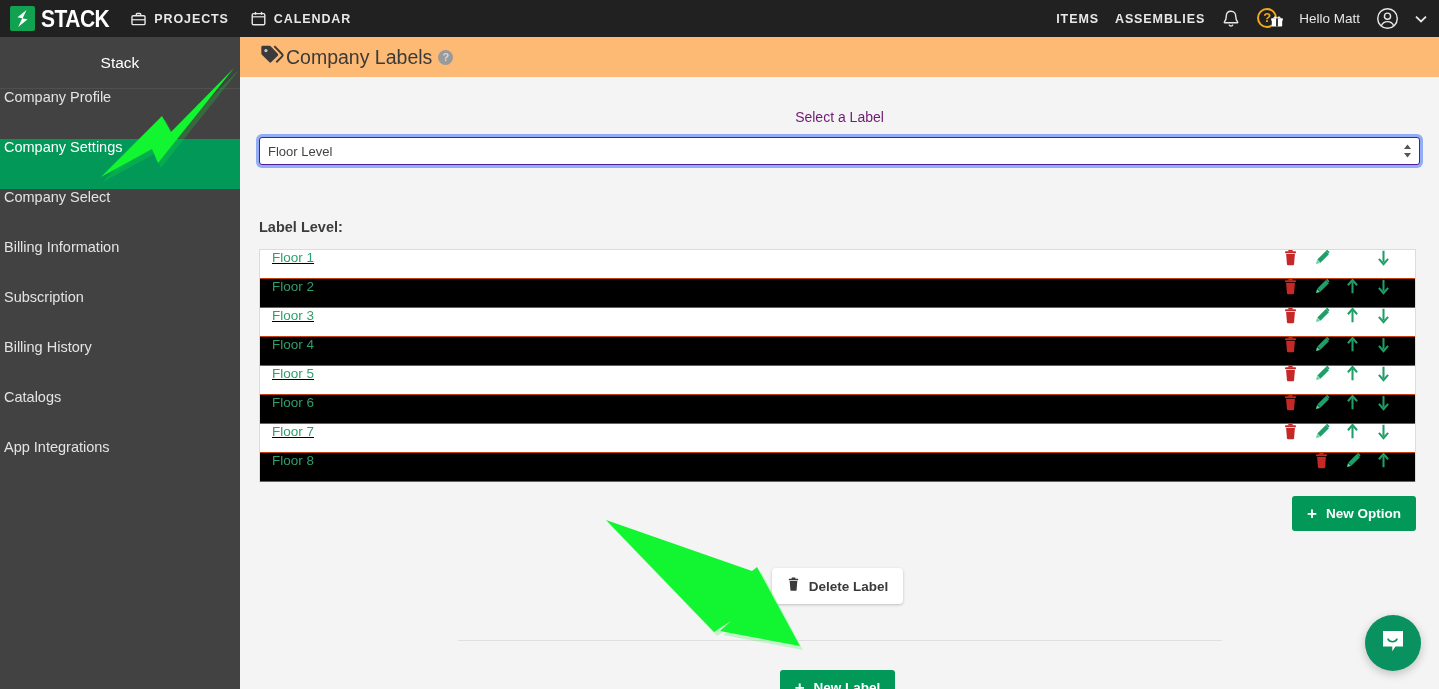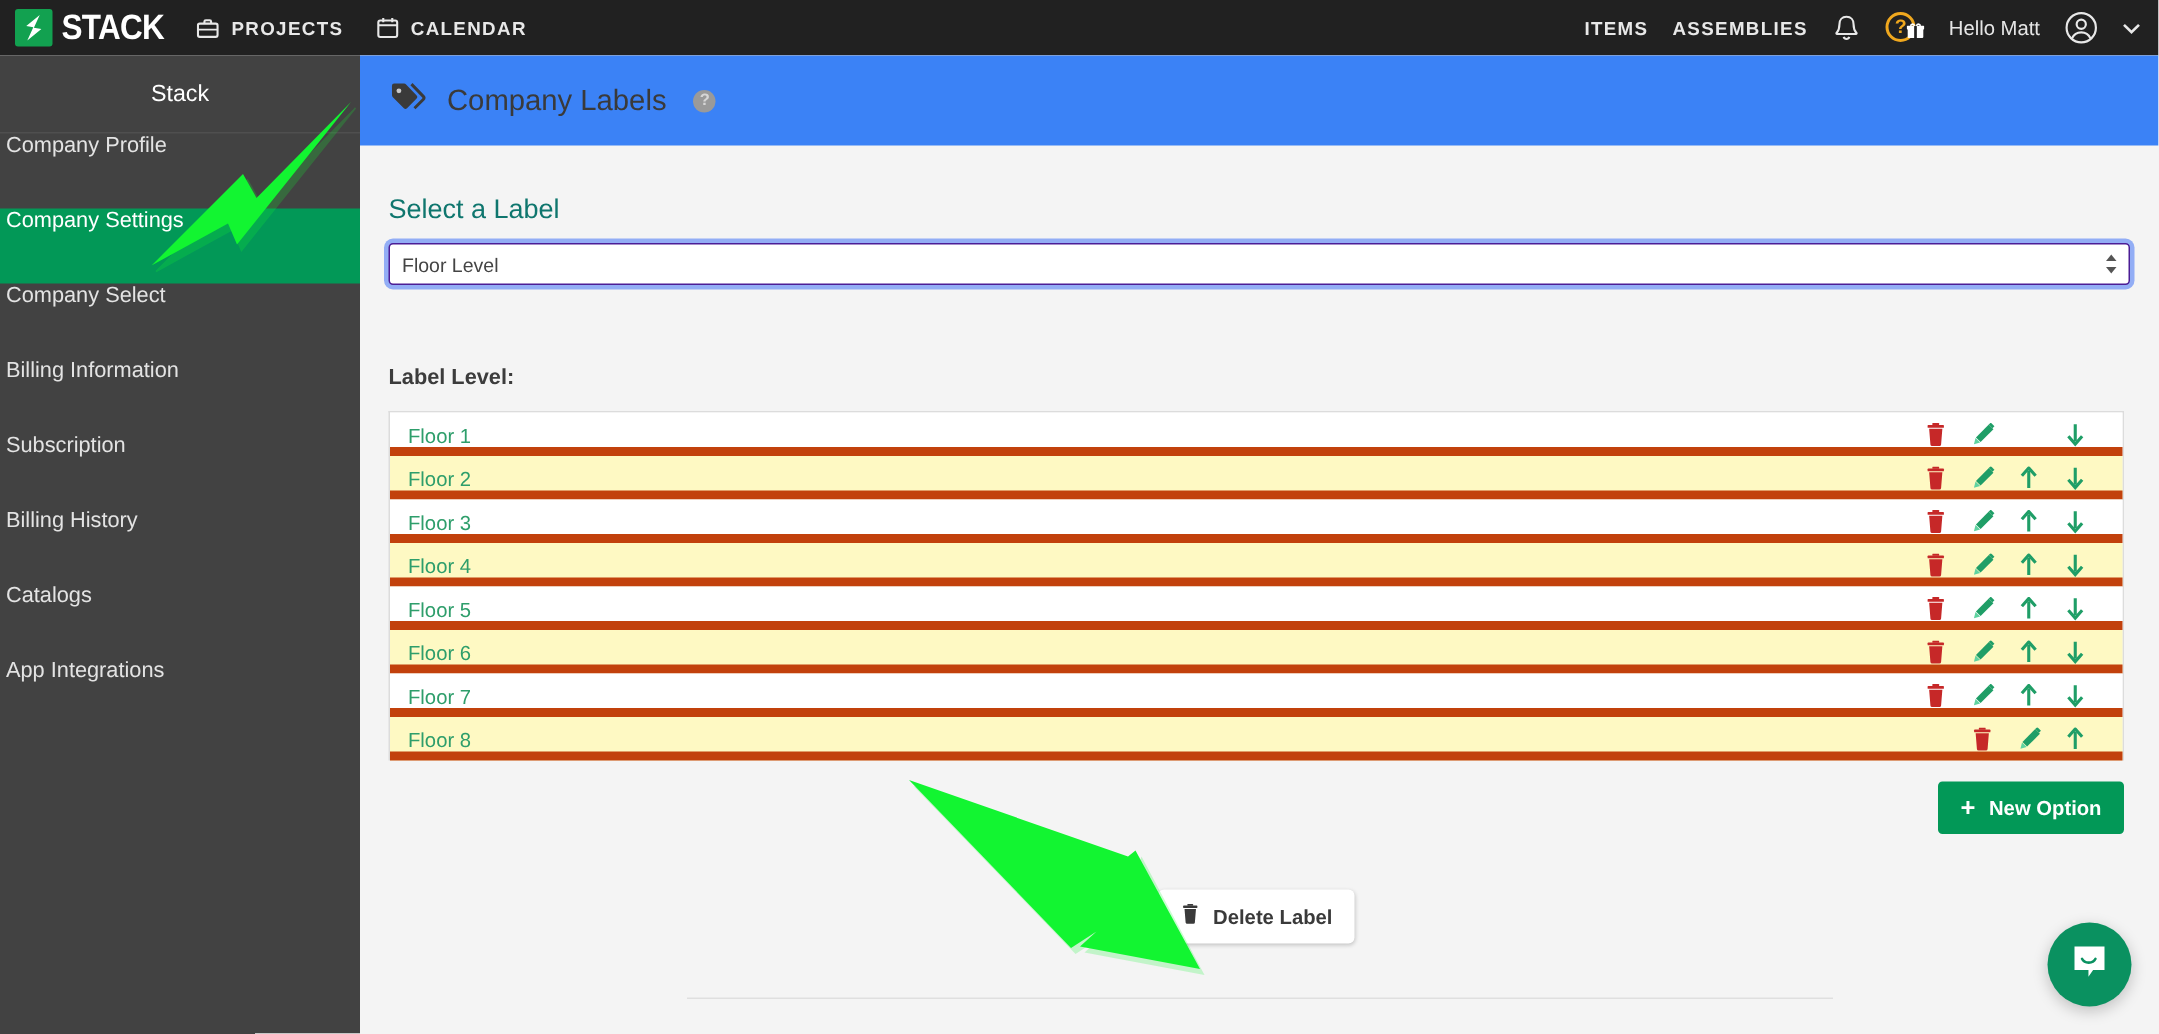--- a/index.html
+++ b/index.html
@@ -74,33 +74,33 @@
     padding-left: 4px; color: #e3e3e3; font-size: 14.5px; cursor: pointer;
   }
   .sidebar-item.active { background: #029857; color: #ffffff; }
 
   
   .main {
     position: absolute; top: 37px; left: 240px;
     width: 1199px; height: 652px; background: #f4f4f4;
   }
   .page-header {
-    height: 60px; background: #3b82f6;
-    display: flex; align-items: center; padding-left: 20px; gap: 12px;
+    height: 40px; background: #fdba74;
+    display: flex; align-items: center; padding-left: 20px; 
   }
   .page-title { font-size: 19.5px; color: #3a3a3a; font-weight: 400; }
   .title-help {
     width: 15px; height: 15px; border-radius: 50%; background: #9a9a9a;
     color: #d6d6d6; font-size: 11px; font-weight: 700;
     display: flex; align-items: center; justify-content: center;
     margin-left: 6px; cursor: pointer;
   }
   .content { padding: 0 19px; }
   .field-label {
-    margin-top: 32px; font-size: 18px; color: #0f766e; 
+    margin-top: 32px; font-size: 14px; color: #701a75; text-align: center; 
   }
   .select-wrap {
     margin-top: 12px; position: relative;
     width: 1161px; height: 28px;
   }
   .select-box {
     width: 100%; height: 100%;
     background: #ffffff; border: 1px solid #4c1d95; border-radius: 3px;
     box-shadow: 0 0 0 3px rgba(66,115,245,0.55);
     display: flex; align-items: center; padding: 0 8px;
@@ -111,25 +111,25 @@
     display: flex; flex-direction: column; gap: 2px; align-items: center;
   }
   .list-title {
     margin-top: 54px; font-size: 14.5px; color: #3c3c3c; font-weight: 700;
   }
   .table {
     margin-top: 14px; width: 1157px;
     border: 1px solid #dcdcdc; border-bottom: none;
   }
   .row {
-    height: 29px; display: flex; align-items: flex-end;
-    border-bottom: 6px solid #c2410c; background: #ffffff;
-    padding-left: 12px; padding-right: 16px;
-  }
-  .row.alt { background: #fef9c3; }
+    height: 29px; display: flex; align-items: flex-start;
+    border-bottom: 1px solid #c2410c; background: #ffffff;
+    padding-left: 12px; padding-right: 16px; text-decoration: underline;
+  }
+  .row.alt { background: #000000; }
   .row-label { color: #2e9e6b; font-size: 13.5px; cursor: pointer; }
   .row-actions {
     margin-left: auto; display: flex; align-items: center; gap: 0px;
   }
   .act {
     width: 31px; display: flex; align-items: center; justify-content: center;
     cursor: pointer;
   }
   .act.blank { cursor: default; }
 

